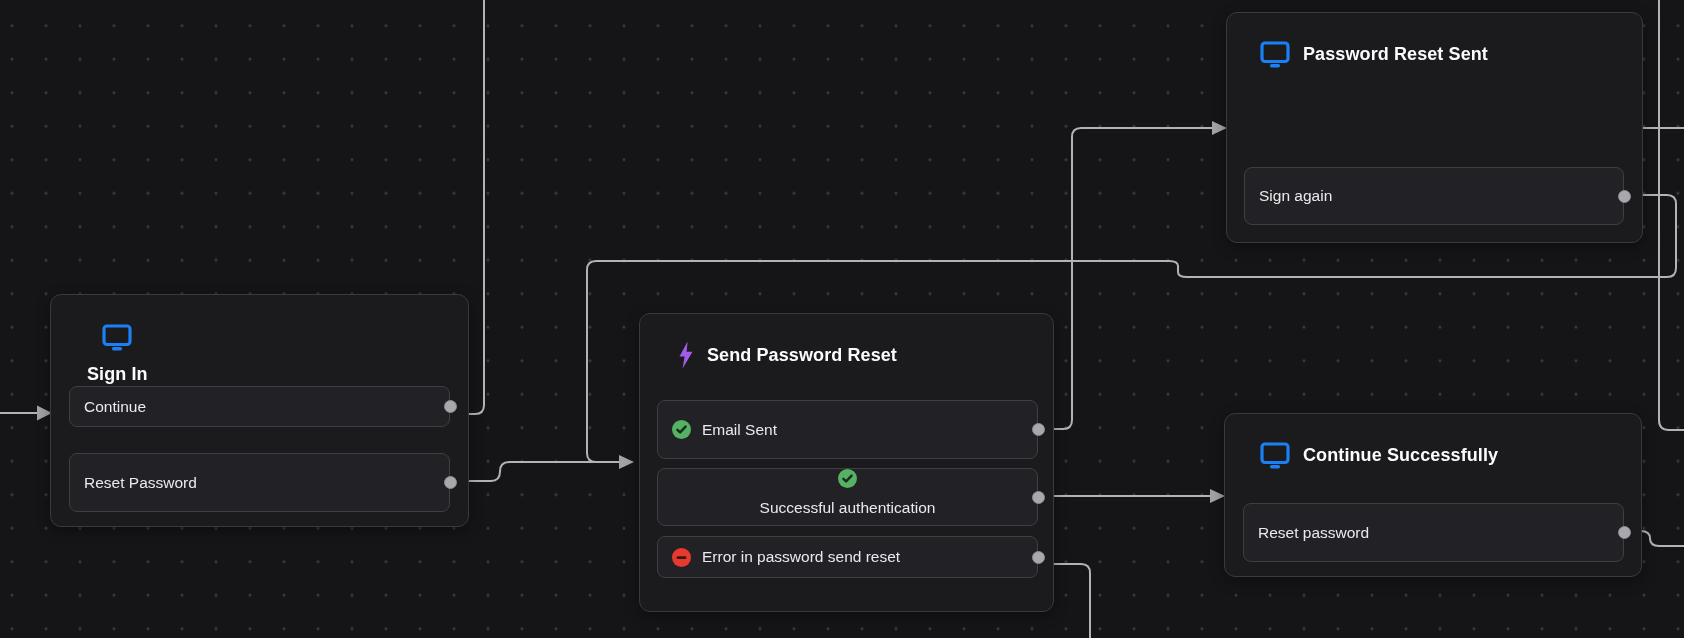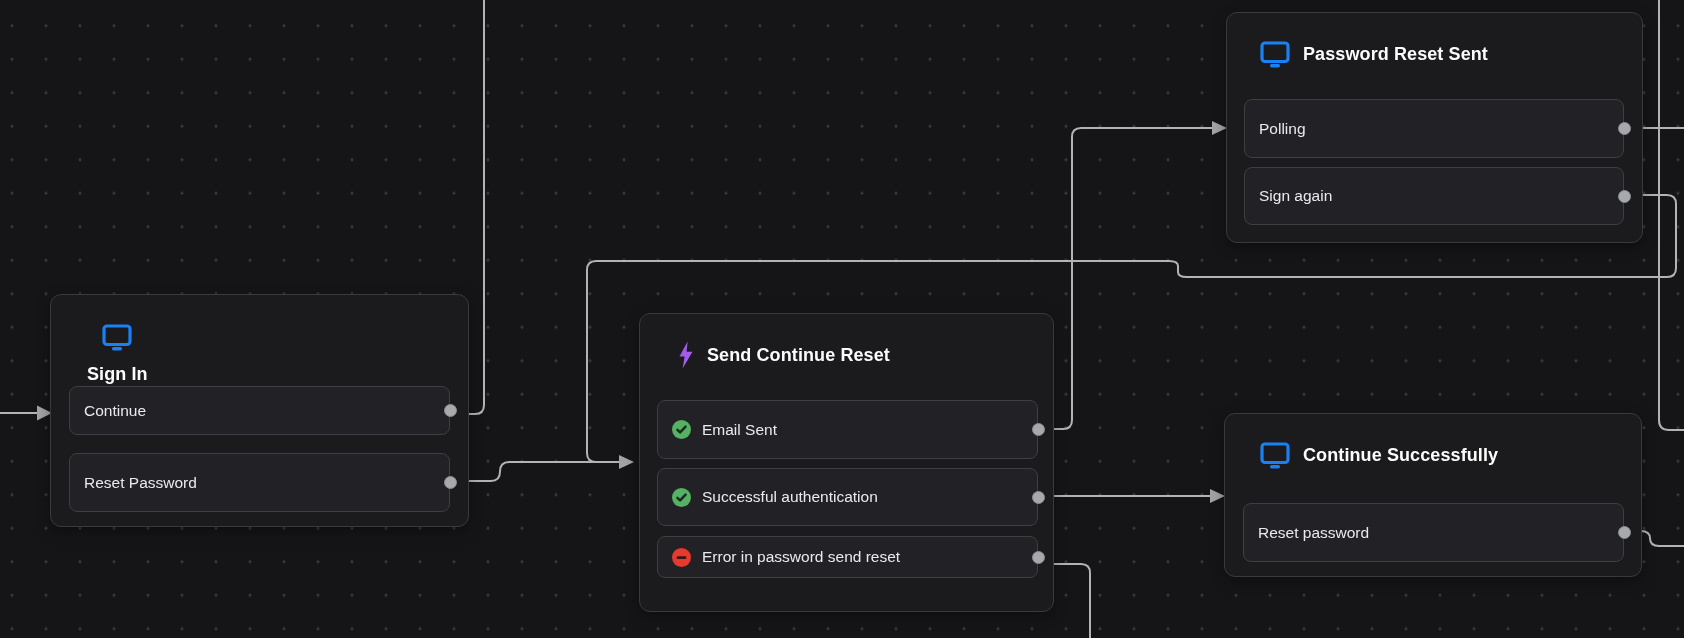--- a/index.html
+++ b/index.html
@@ -80,50 +80,50 @@
   <div class="node" style="left:50px;top:294px;width:419px;height:233px;">
     <div class="node-header" style="left:20px;top:29px;flex-direction:column;">
       <span class="status-icon">
         <svg width="30" height="27" viewBox="0 0 30 27">
           <rect x="2" y="2" width="26" height="18.5" rx="3" fill="none" stroke="#1a80f6" stroke-width="3.2"></rect>
           <rect x="10" y="23" width="10" height="3.4" rx="1.6" fill="#1a80f6"></rect>
         </svg>
       </span>
       <span class="node-title">Sign In</span>
     </div>
-    <div class="card" style="left:18px;top:91px;width:381px;height:49px;">
+    <div class="card" style="left:18px;top:91px;width:381px;height:41px;">
       <span class="card-label">Continue</span>
       <span class="port"></span>
     </div>
     <div class="card" style="left:18px;top:158px;width:381px;height:59px;">
       <span class="card-label">Reset Password</span>
       <span class="port"></span>
     </div>
   </div>
 
   <div class="node" style="left:639px;top:313px;width:415px;height:299px;">
     <div class="node-header" style="left:22px;top:27px;">
       <span class="status-icon">
         <svg width="16" height="28" viewBox="0 0 16 28">
           <path d="M9.6,0.5 L1.5,15.5 L6.6,15.5 L4.6,27.5 L14.5,10.8 L8.6,10.8 Z" fill="#a35cea"></path>
         </svg>
       </span>
-      <span class="node-title">Send Continue Reset</span>
+      <span class="node-title">Send Password Reset</span>
     </div>
     <div class="card" style="left:17px;top:86px;width:381px;height:59px;">
       <span class="status-icon">
         <svg width="19" height="19" viewBox="0 0 19 19">
           <circle cx="9.5" cy="9.5" r="9.5" fill="#55b163"></circle>
           <path d="M5.4,9.8 L8.1,12.4 L13.6,6.6" fill="none" stroke="#182a1d" stroke-width="2.4" stroke-linecap="round" stroke-linejoin="round"></path>
         </svg>
       </span>
       <span class="card-label">Email Sent</span>
       <span class="port"></span>
     </div>
-    <div class="card" style="left:17px;top:154px;width:381px;height:58px;">
+    <div class="card" style="left:17px;top:154px;width:381px;height:58px;flex-direction:column;">
       <span class="status-icon">
         <svg width="19" height="19" viewBox="0 0 19 19">
           <circle cx="9.5" cy="9.5" r="9.5" fill="#55b163"></circle>
           <path d="M5.4,9.8 L8.1,12.4 L13.6,6.6" fill="none" stroke="#182a1d" stroke-width="2.4" stroke-linecap="round" stroke-linejoin="round"></path>
         </svg>
       </span>
       <span class="card-label">Successful authentication</span>
       <span class="port"></span>
     </div>
     <div class="card" style="left:17px;top:222px;width:381px;height:42px;">
@@ -141,24 +141,20 @@
   <div class="node" style="left:1226px;top:12px;width:417px;height:231px;">
     <div class="node-header" style="left:17px;top:27px;">
       <span class="status-icon">
         <svg width="30" height="27" viewBox="0 0 30 27">
           <rect x="2" y="2" width="26" height="18.5" rx="3" fill="none" stroke="#1a80f6" stroke-width="3.2"></rect>
           <rect x="10" y="23" width="10" height="3.4" rx="1.6" fill="#1a80f6"></rect>
         </svg>
       </span>
       <span class="node-title">Password Reset Sent</span>
     </div>
-    <div class="card" style="left:17px;top:86px;width:380px;height:59px;">
-      <span class="card-label">Polling</span>
-      <span class="port"></span>
-    </div>
     <div class="card" style="left:17px;top:154px;width:380px;height:58px;">
       <span class="card-label">Sign again</span>
       <span class="port"></span>
     </div>
   </div>
 
   <div class="node" style="left:1224px;top:413px;width:418px;height:164px;">
     <div class="node-header" style="left:19px;top:27px;">
       <span class="status-icon">
         <svg width="30" height="27" viewBox="0 0 30 27">

